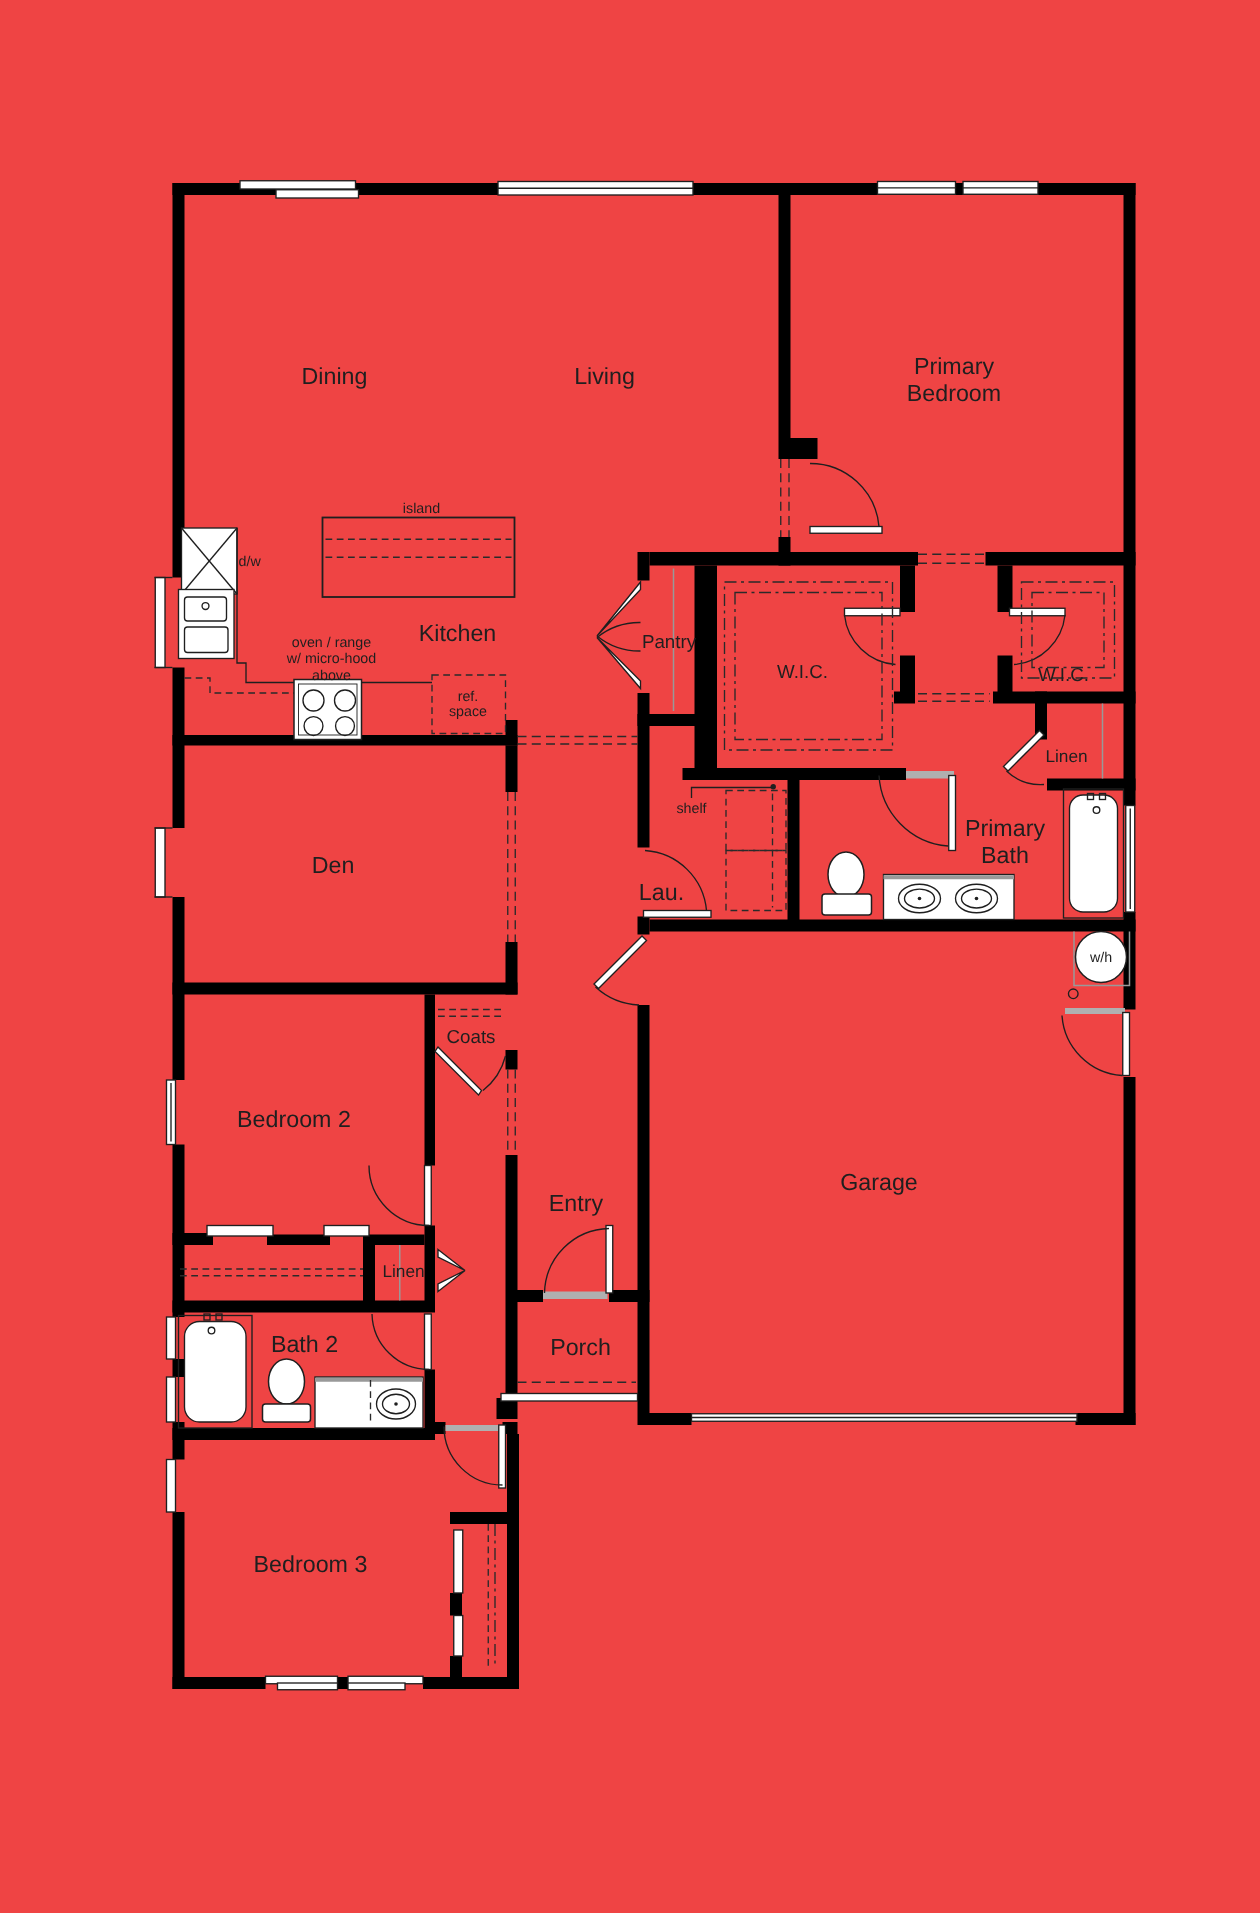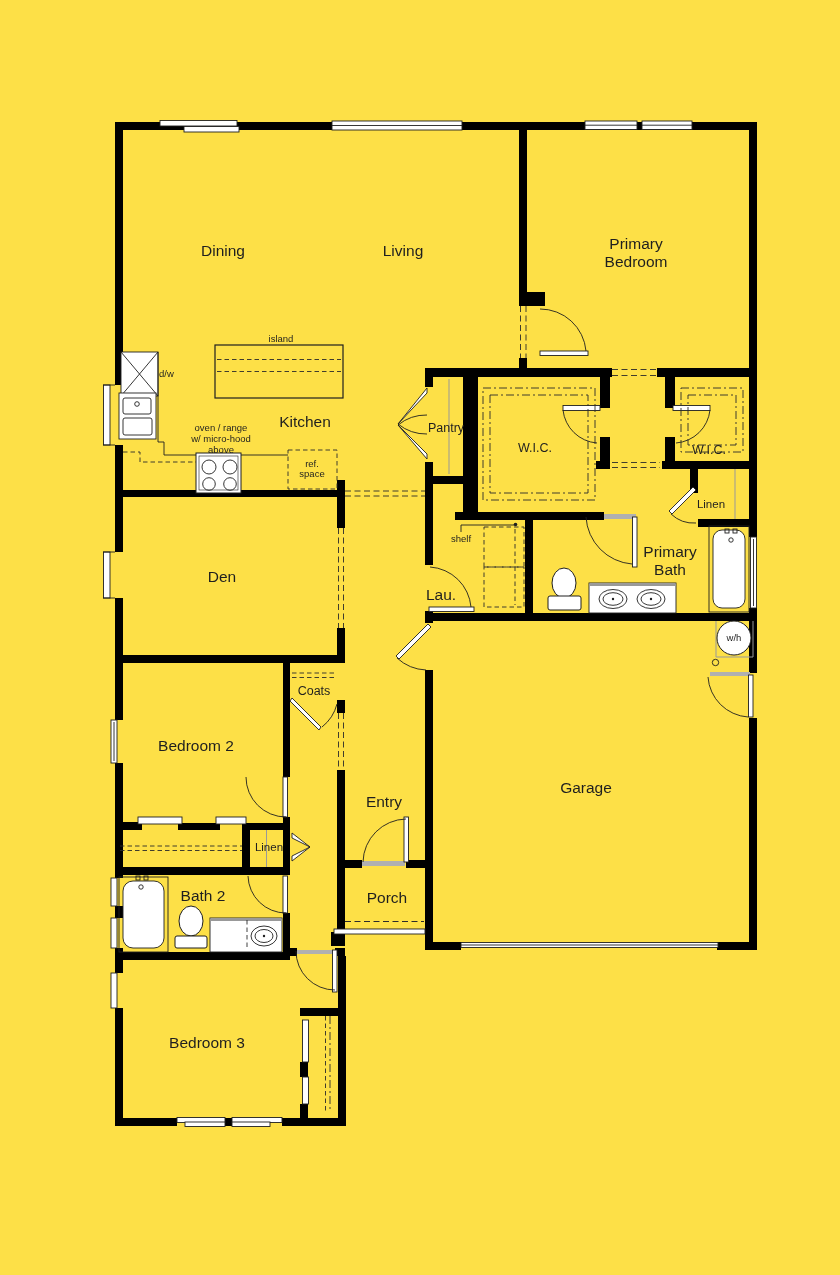--- a/index.html
+++ b/index.html
@@ -1,17 +1,17 @@
 <!DOCTYPE html>
 <html><head>
 <meta charset="utf-8">
 <style>
   html,body{margin:0;padding:0;background:#fff;}
   .stage{
-    position:relative;width:840px;height:1275px;background:#fde047;
+    position:relative;width:840px;height:1275px;background:#ef4444;
     font-family:"Liberation Sans", sans-serif;overflow:hidden;
   }
   svg{display:block;}
   .wall{fill:#000000;stroke:none;}
   .grayblk{fill:#b0b0b0;stroke:none;}
   .thin{fill:none;stroke:#1f1f1f;stroke-width:1;}
   .thin08{fill:none;stroke:#1f1f1f;stroke-width:0.9;}
   .fixture{fill:#ffffff;stroke:#1f1f1f;stroke-width:1;}
   .fixture08{fill:#ffffff;stroke:#1f1f1f;stroke-width:0.9;}
   .leaf{fill:#ffffff;stroke:#1f1f1f;stroke-width:0.9;}

